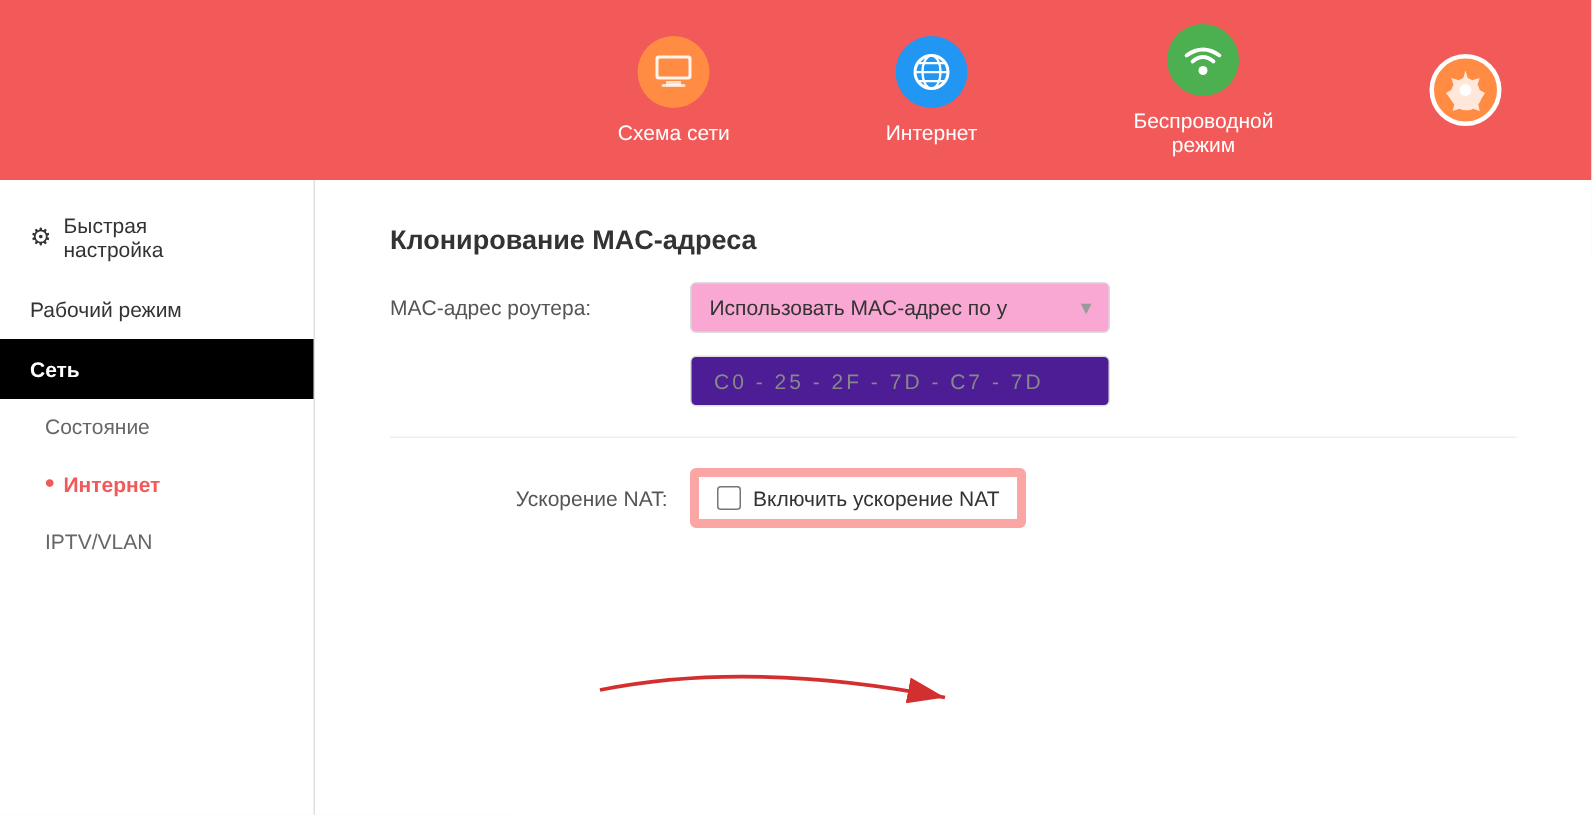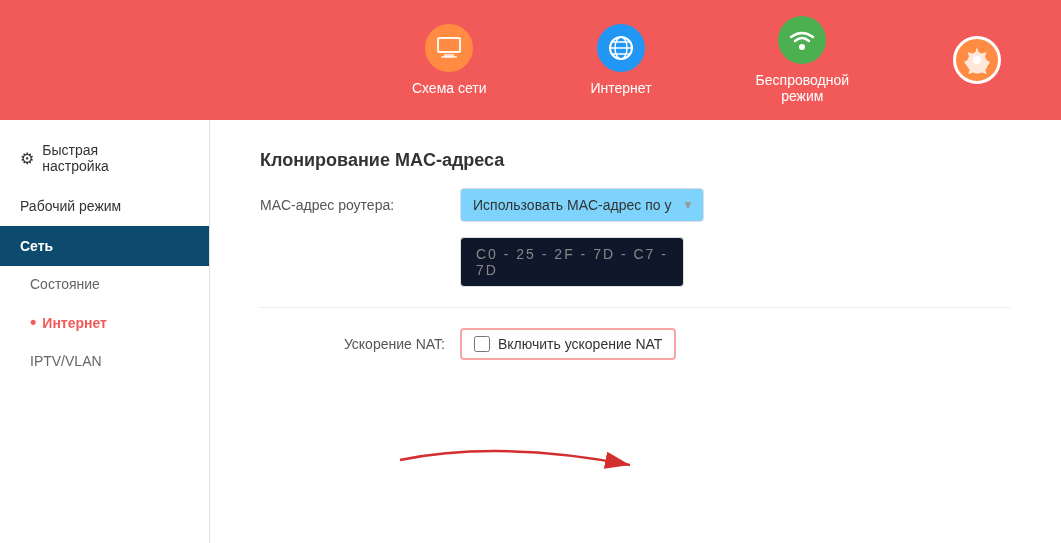--- a/index.html
+++ b/index.html
@@ -65,21 +65,21 @@
     .sidebar-item {
       padding: 12px 20px;
       cursor: pointer;
       font-size: 14px;
       color: #333;
       display: flex;
       align-items: center;
       gap: 8px;
     }
     .sidebar-item.active-section {
-      background: #0c4a6e;
+      background: #000000;
       color: white;
       font-weight: bold;
     }
     .sidebar-item .gear-icon {
       font-size: 16px;
     }
     .sidebar-sub {
       padding: 10px 20px 10px 30px;
       font-size: 14px;
       color: #666;
@@ -132,43 +132,43 @@
       position: relative;
       display: inline-block;
     }
     .form-select {
       appearance: none;
       border: 1px solid #ddd;
       border-radius: 4px;
       padding: 8px 30px 8px 12px;
       font-size: 14px;
       color: #333;
-      background: #7dd3fc;
-      width: 244px;
+      background: #f9a8d4;
+      width: 280px;
       cursor: pointer;
     }
     .select-arrow {
       position: absolute;
       right: 10px;
       top: 50%;
       transform: translateY(-50%);
       color: #999;
       pointer-events: none;
       font-size: 12px;
     }
 
     .mac-display {
-      background: #0f172a;
+      background: #4c1d95;
       border: 1px solid #e0e0e0;
       border-radius: 4px;
       padding: 8px 15px;
       font-size: 14px;
       color: #888;
       letter-spacing: 2px;
-      width: 224px;
+      width: 280px;
       margin-top: 8px;
       margin-left: 200px;
     }
 
     .divider {
       border: none;
       border-top: 1px solid #eee;
       margin: 20px 0;
     }
 
@@ -203,21 +203,21 @@
       accent-color: #f25a5a;
       cursor: pointer;
     }
     .checkbox-text {
       font-size: 14px;
       color: #333;
     }
 
     
     .highlighted-box {
-      border: 2px solid #fca5a5;
+      border: 6px solid #fca5a5;
       border-radius: 4px;
       padding: 6px 12px;
       display: flex;
       align-items: center;
       gap: 8px;
     }
 
     
     .overlay-svg {
       position: absolute;

